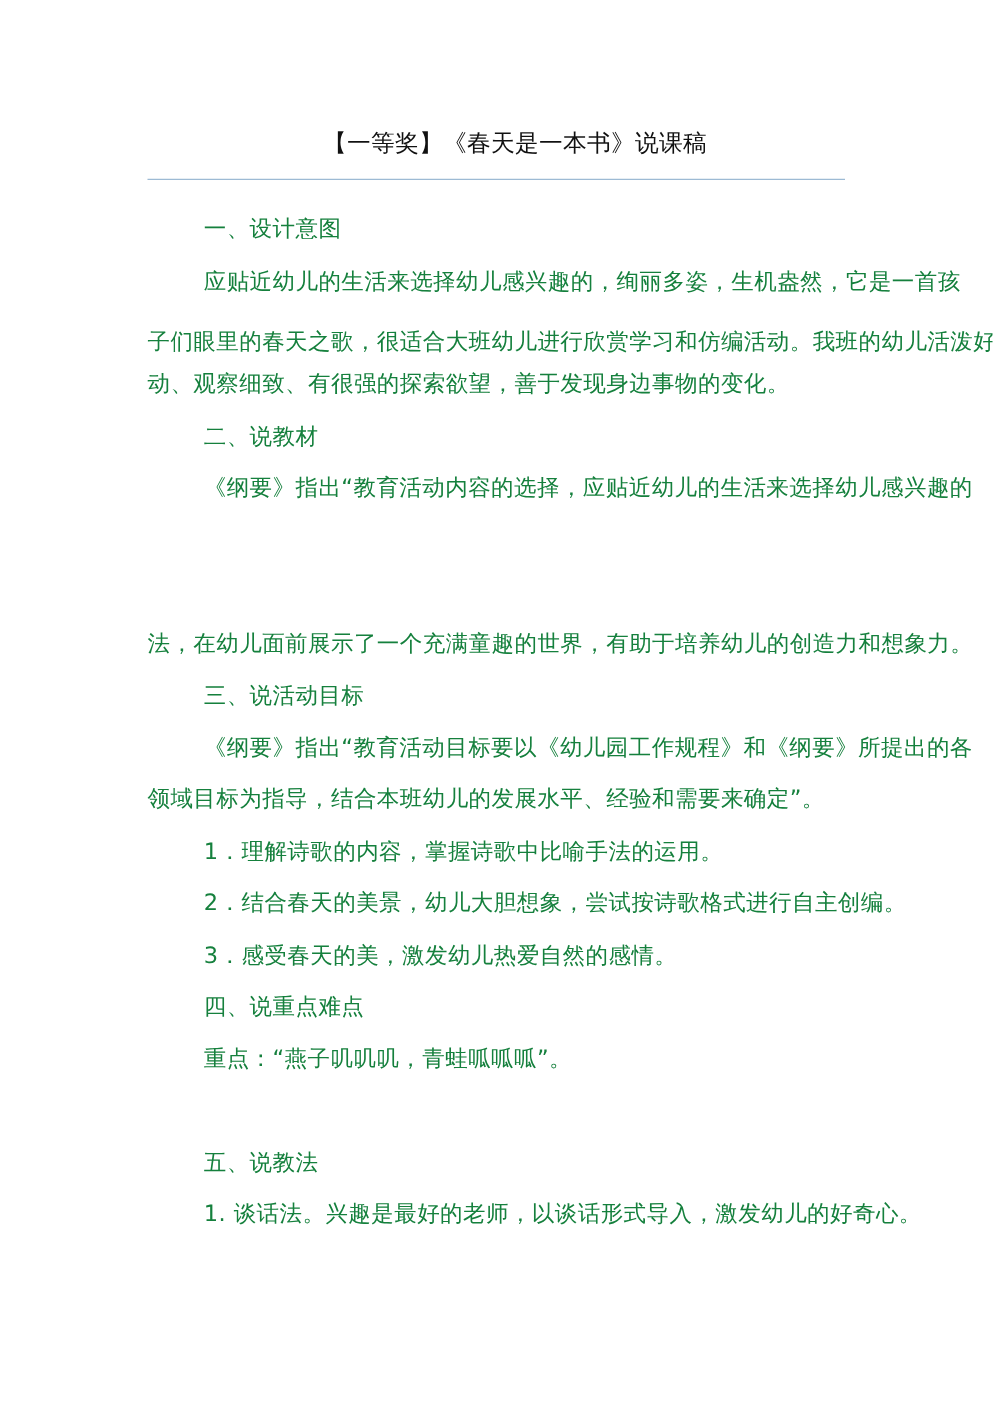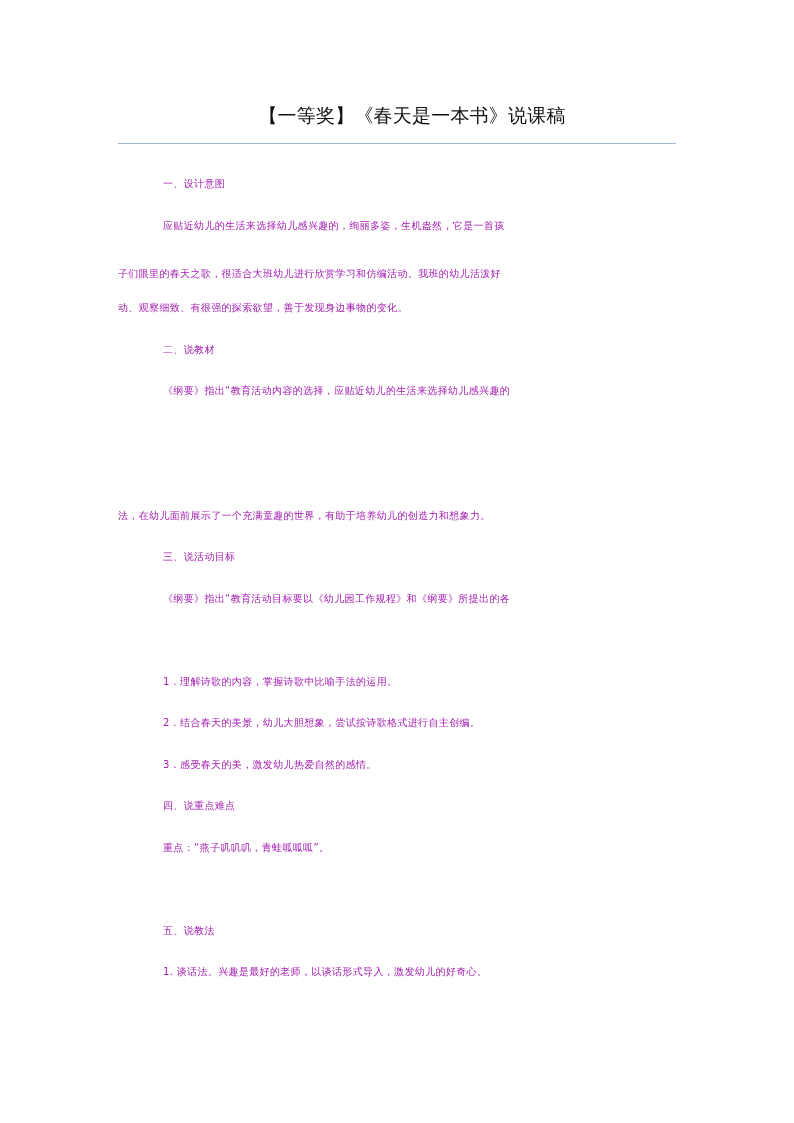--- a/index.html
+++ b/index.html
@@ -38,23 +38,23 @@
     .divider {
       position: absolute;
       top: 143px;
       left: 118px;
       width: 558px;
       height: 0;
       border-top: 1.5px solid #9dbad4;
     }
     .line {
       position: absolute;
-      font-size: 10px;
+      font-size: 18px;
       line-height: 20px;
-      color: #a21caf;
+      color: #15803d;
       white-space: nowrap;
       letter-spacing: 0.35px;
     }
     .indent { left: 163px; }
     .flush { left: 118px; }
   </style>
 </head>
 <body>
 
 <div class="page">
@@ -66,20 +66,21 @@
   <div class="line indent" style="top:216px;">应贴近幼儿的生活来选择幼儿感兴趣的，绚丽多姿，生机盎然，它是一首孩</div>
   <div class="line flush" style="top:264px;">子们眼里的春天之歌，很适合大班幼儿进行欣赏学习和仿编活动。我班的幼儿活泼好</div>
   <div class="line flush" style="top:298px;">动、观察细致、有很强的探索欲望，善于发现身边事物的变化。</div>
 
   <div class="line indent" style="top:340px;">二、说教材</div>
   <div class="line indent" style="top:381px;">《纲要》指出“教育活动内容的选择，应贴近幼儿的生活来选择幼儿感兴趣的</div>
   <div class="line flush" style="top:506px;">法，在幼儿面前展示了一个充满童趣的世界，有助于培养幼儿的创造力和想象力。</div>
 
   <div class="line indent" style="top:547px;">三、说活动目标</div>
   <div class="line indent" style="top:589px;">《纲要》指出“教育活动目标要以《幼儿园工作规程》和《纲要》所提出的各</div>
+  <div class="line flush" style="top:630px;">领域目标为指导，结合本班幼儿的发展水平、经验和需要来确定”。</div>
   <div class="line indent" style="top:672px;">1．理解诗歌的内容，掌握诗歌中比喻手法的运用。</div>
   <div class="line indent" style="top:713px;">2．结合春天的美景，幼儿大胆想象，尝试按诗歌格式进行自主创编。</div>
   <div class="line indent" style="top:755px;">3．感受春天的美，激发幼儿热爱自然的感情。</div>
 
   <div class="line indent" style="top:796px;">四、说重点难点</div>
   <div class="line indent" style="top:838px;">重点：“燕子叽叽叽，青蛙呱呱呱”。</div>
 
   <div class="line indent" style="top:921px;">五、说教法</div>
   <div class="line indent" style="top:962px;">1. 谈话法。兴趣是最好的老师，以谈话形式导入，激发幼儿的好奇心。</div>
 

